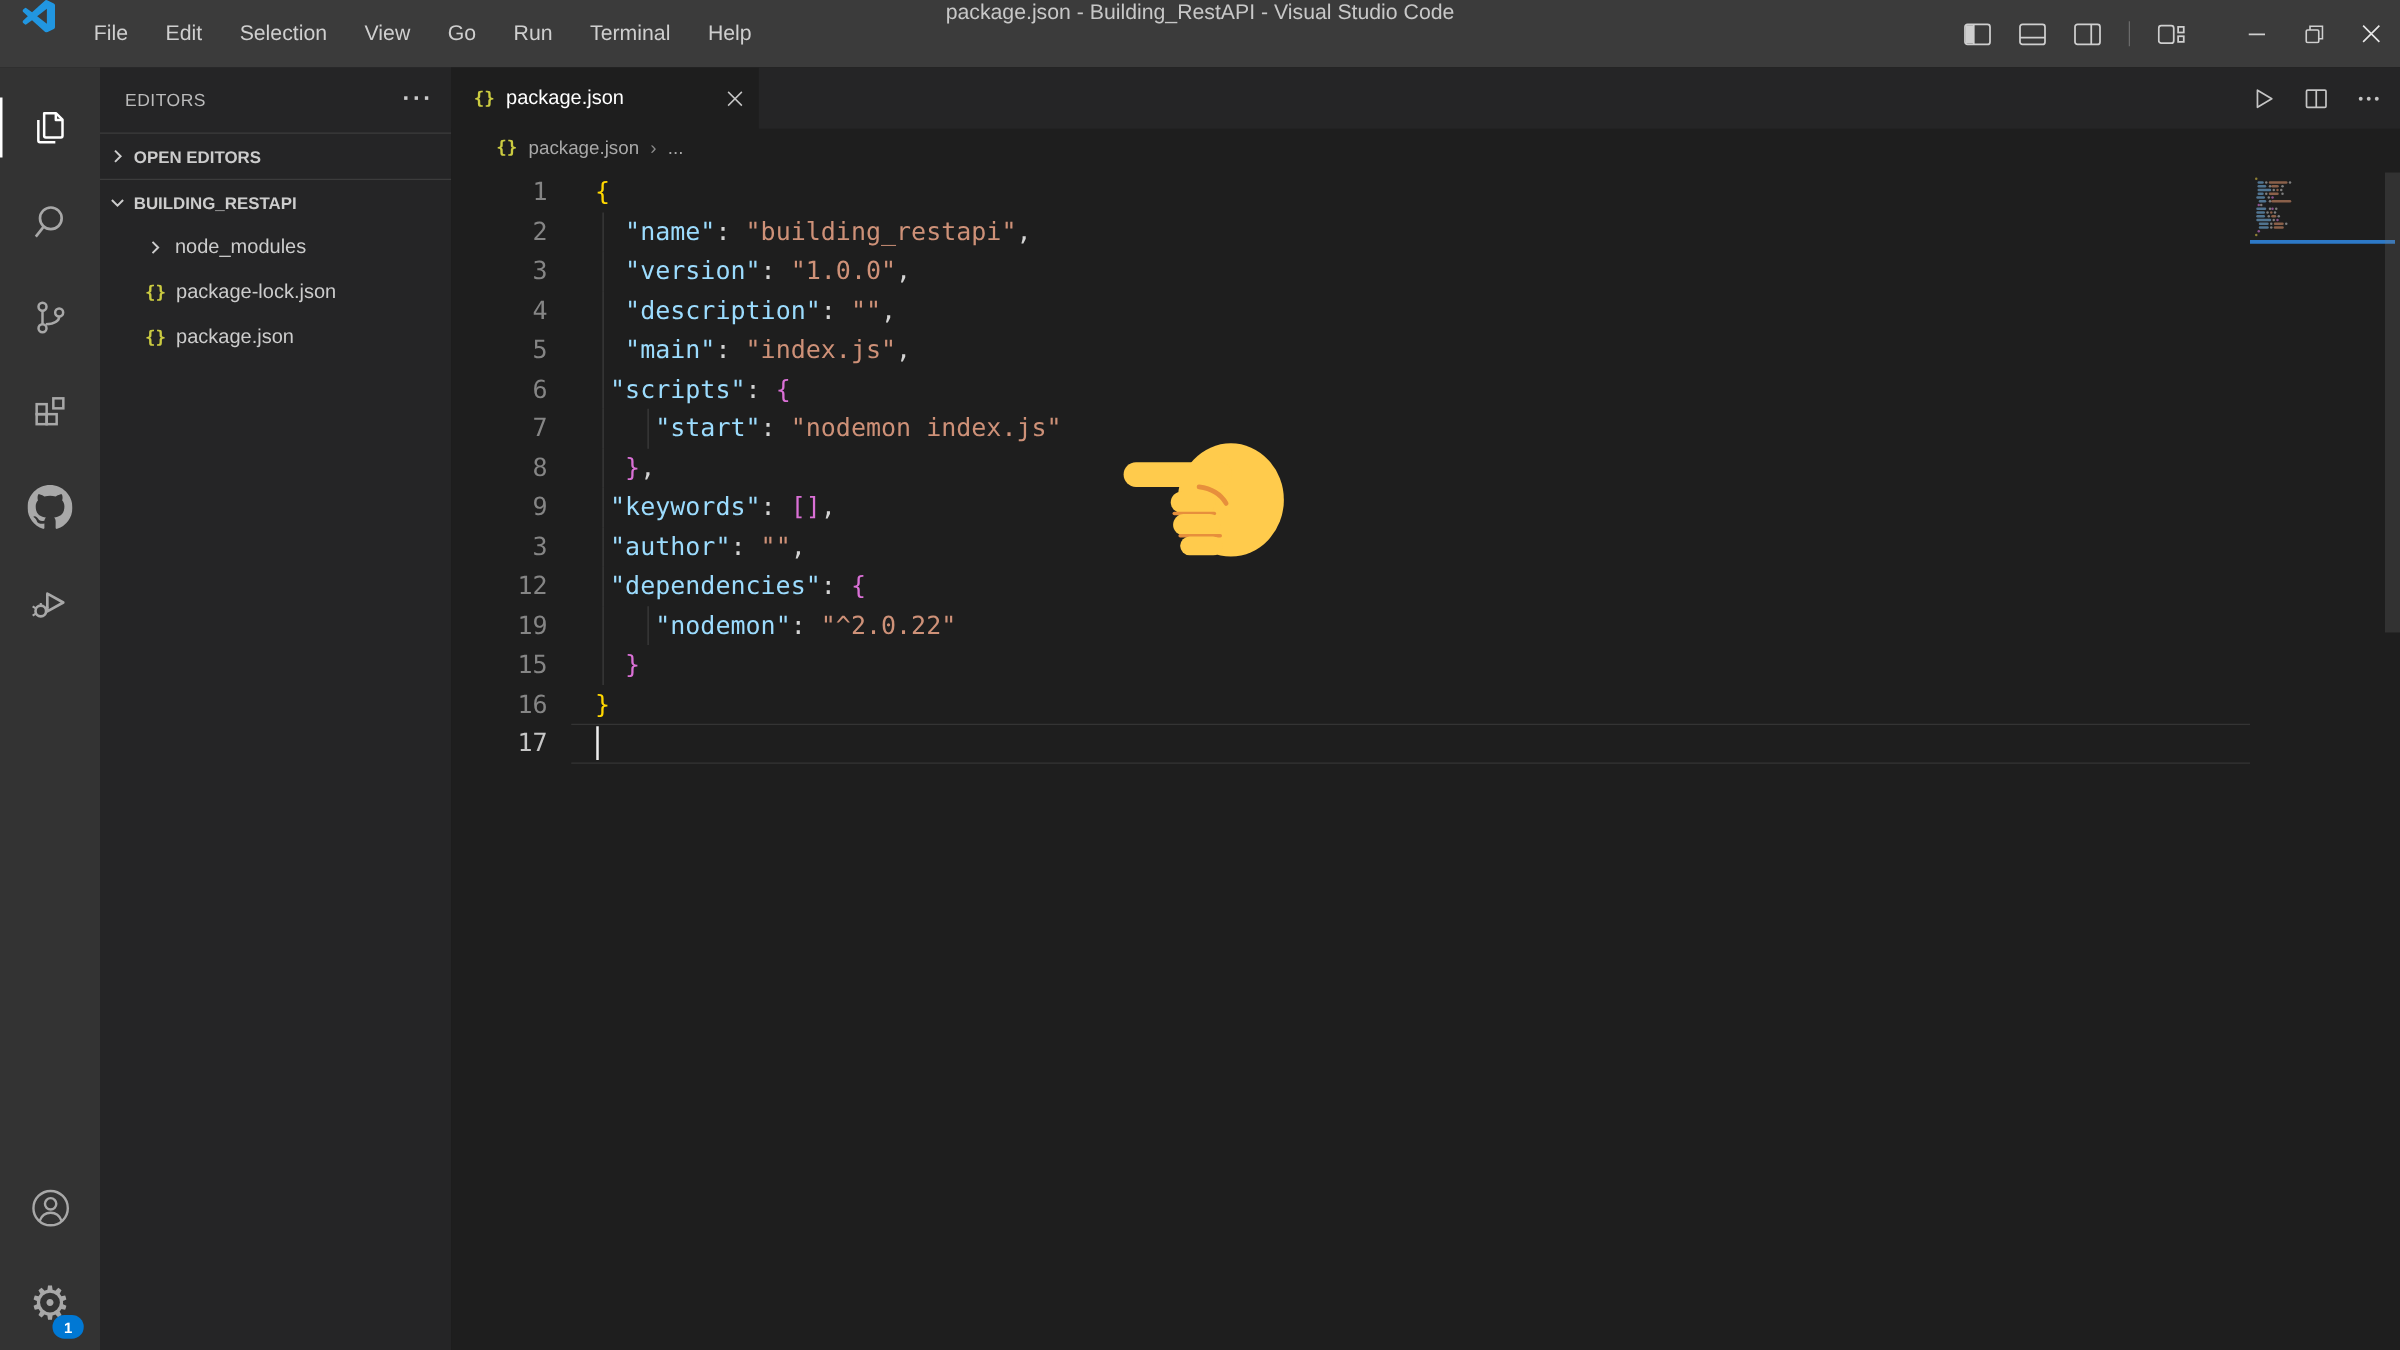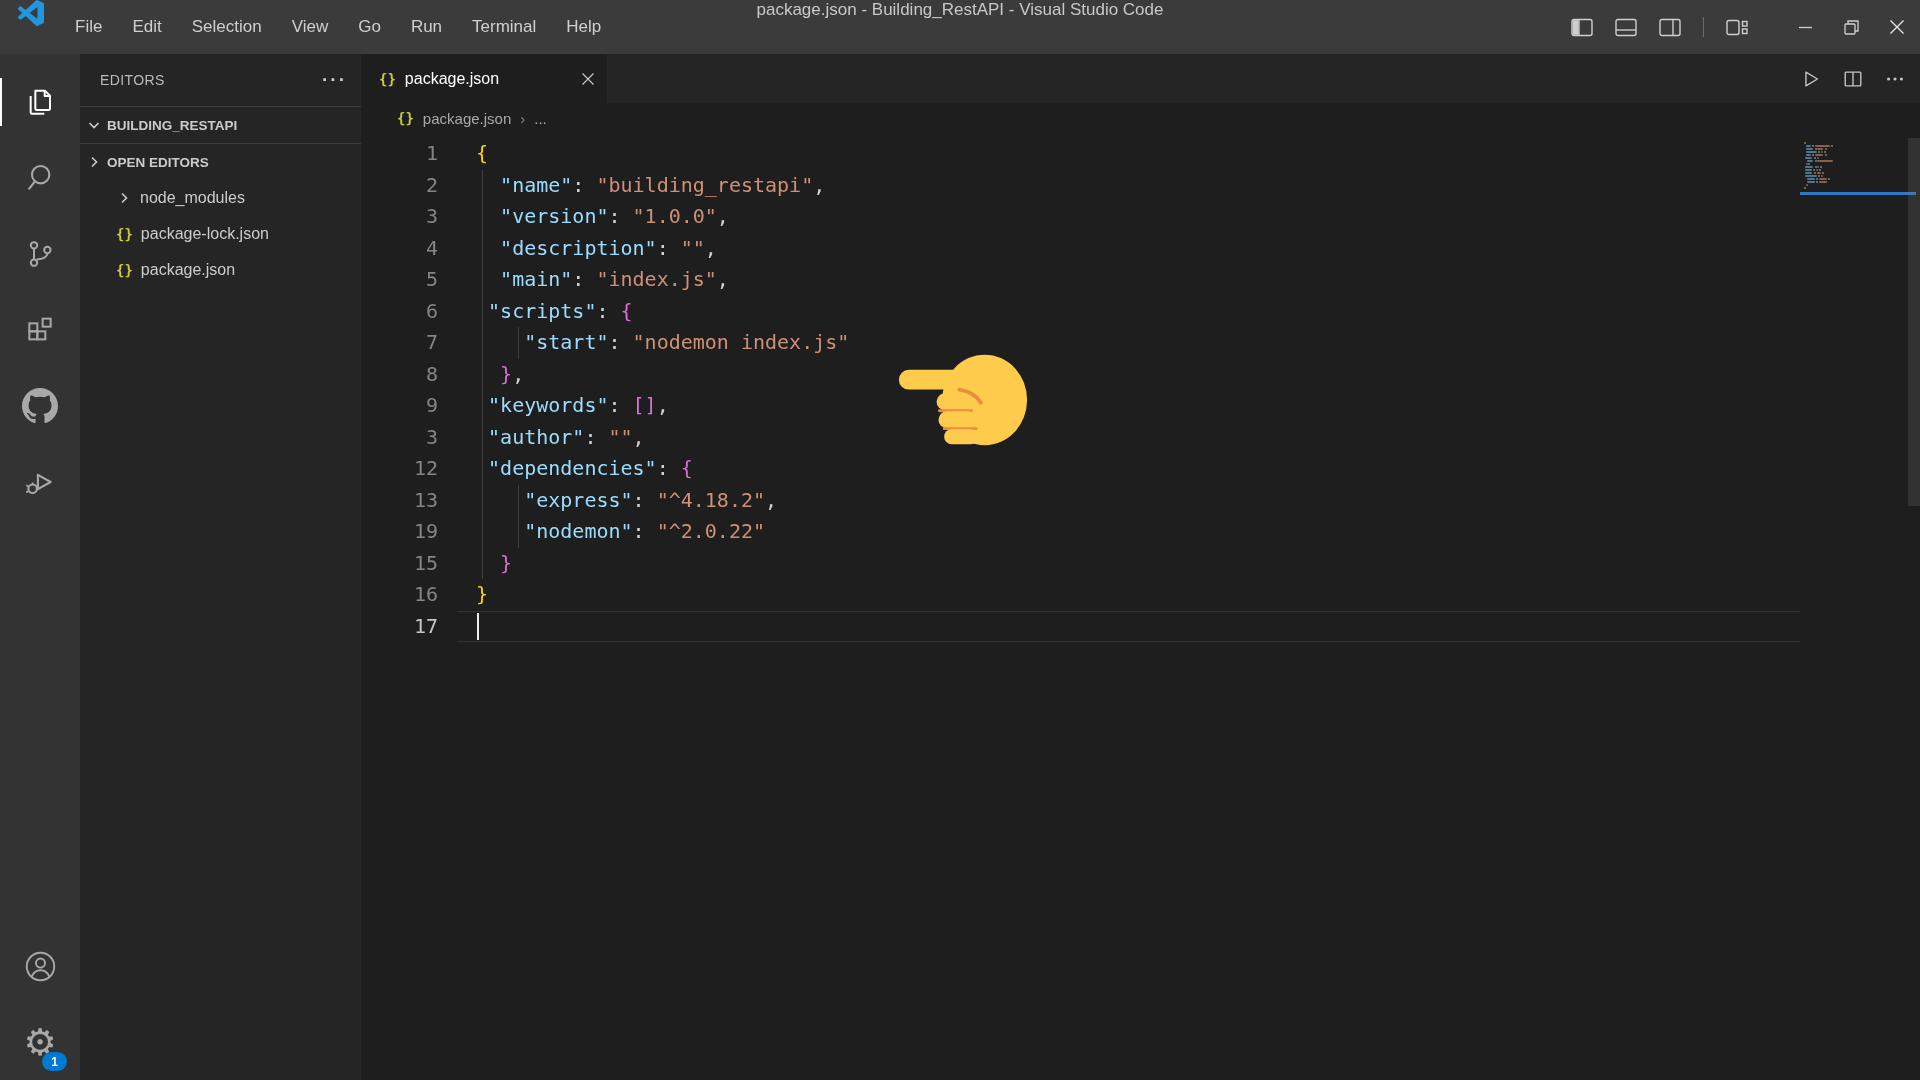--- a/index.html
+++ b/index.html
@@ -214,34 +214,34 @@
         </div>
       </div>
     </div>
 
     <div class="sidebar">
       <div class="side-header">
         <span>EDITORS</span>
         <span class="more">···</span>
       </div>
       <div class="section-row">
+        <span class="chev">
+            <svg width="16" height="16" viewBox="0 0 16 16">
+              <path d="M6 3.5l4.5 4.5L6 12.5" fill="none" stroke="#cccccc" stroke-width="1.6"></path>
+            </svg>
+          </span>
+        <span>OPEN EDITORS</span>
+      </div>
+      <div class="section-row">
         <span class="chev down">
             <svg width="16" height="16" viewBox="0 0 16 16">
               <path d="M6 3.5l4.5 4.5L6 12.5" fill="none" stroke="#cccccc" stroke-width="1.6"></path>
             </svg>
           </span>
         <span>BUILDING_RESTAPI</span>
-      </div>
-      <div class="section-row">
-        <span class="chev">
-            <svg width="16" height="16" viewBox="0 0 16 16">
-              <path d="M6 3.5l4.5 4.5L6 12.5" fill="none" stroke="#cccccc" stroke-width="1.6"></path>
-            </svg>
-          </span>
-        <span>OPEN EDITORS</span>
       </div>
       <div>
           <div class="tree-row">
             <span class="chev">
               <svg width="16" height="16" viewBox="0 0 16 16">
                 <path d="M6 3.5l4.5 4.5L6 12.5" fill="none" stroke="#cccccc" stroke-width="1.6"></path>
               </svg>
             </span>
             <span class="tree-label">node_modules</span>
           </div>
@@ -343,26 +343,20 @@
           </div>
           <div class="code-row">
             <span class="ln">3</span>
             <span class="code-text"><span class="p"> </span><span class="k">"author"</span><span class="p">: </span><span class="s">""</span><span class="p">,</span></span>
             <div class="guide g1"></div>
           </div>
           <div class="code-row">
             <span class="ln">12</span>
             <span class="code-text"><span class="p"> </span><span class="k">"dependencies"</span><span class="p">: </span><span class="b2">{</span></span>
             <div class="guide g1"></div>
-          </div>
-          <div class="code-row">
-            <span class="ln">13</span>
-            <span class="code-text"><span class="p">    </span><span class="k">"express"</span><span class="p">: </span><span class="s">"^4.18.2"</span><span class="p">,</span></span>
-            <div class="guide g1"></div>
-            <div class="guide g2"></div>
           </div>
           <div class="code-row">
             <span class="ln">19</span>
             <span class="code-text"><span class="p">    </span><span class="k">"nodemon"</span><span class="p">: </span><span class="s">"^2.0.22"</span></span>
             <div class="guide g1"></div>
             <div class="guide g2"></div>
           </div>
           <div class="code-row">
             <span class="ln">15</span>
             <span class="code-text"><span class="p">  </span><span class="b2">}</span></span>

